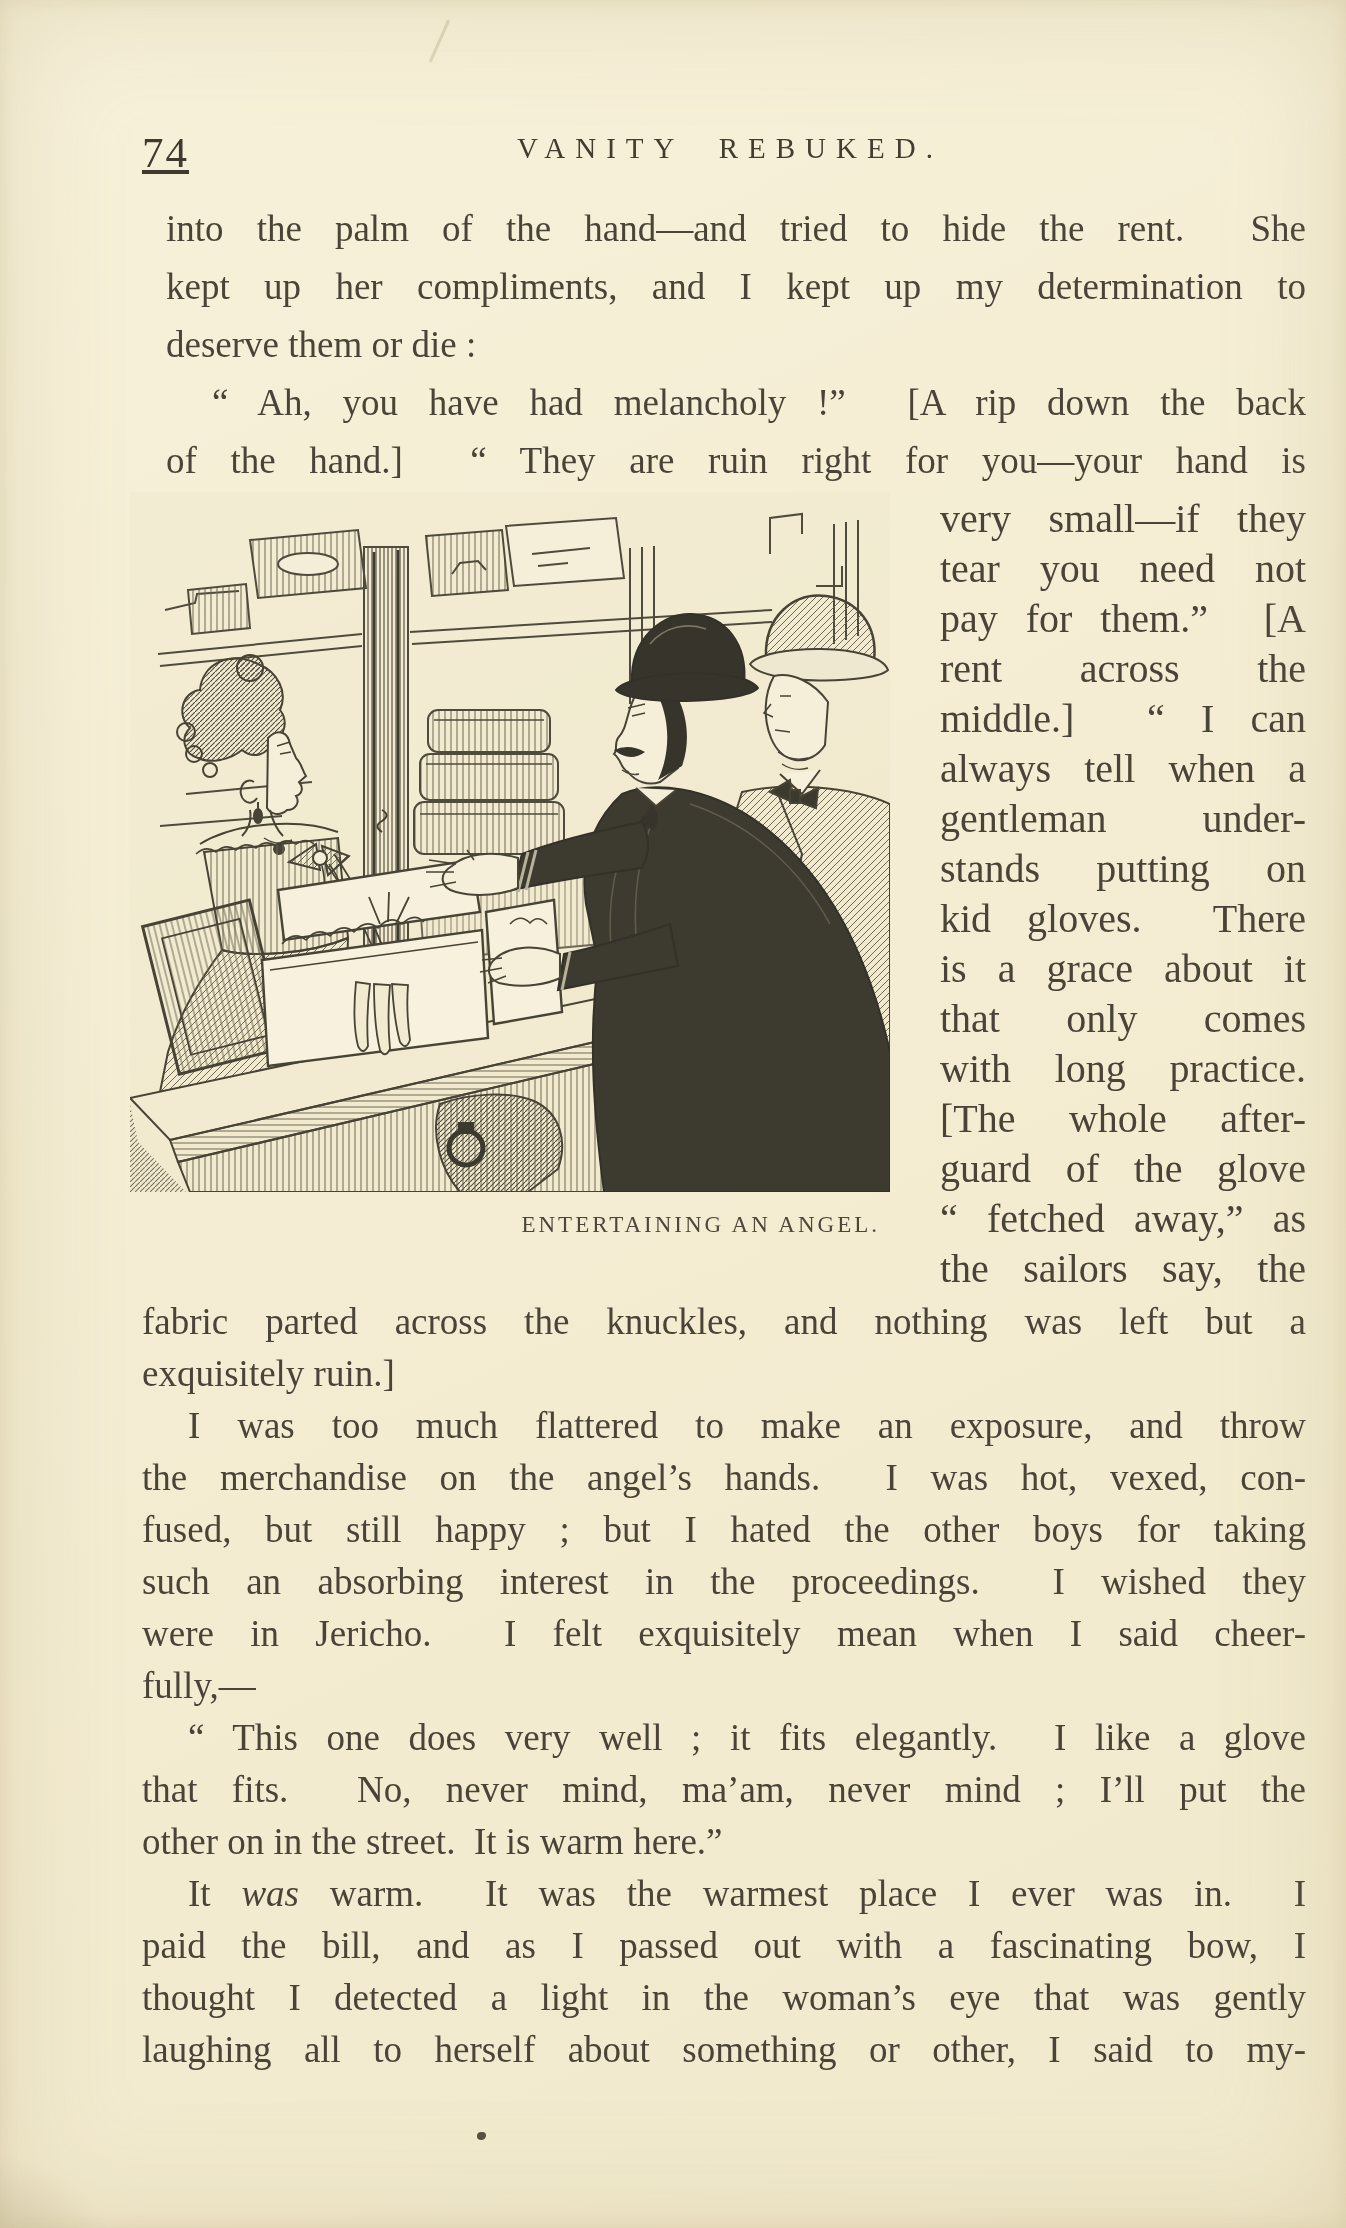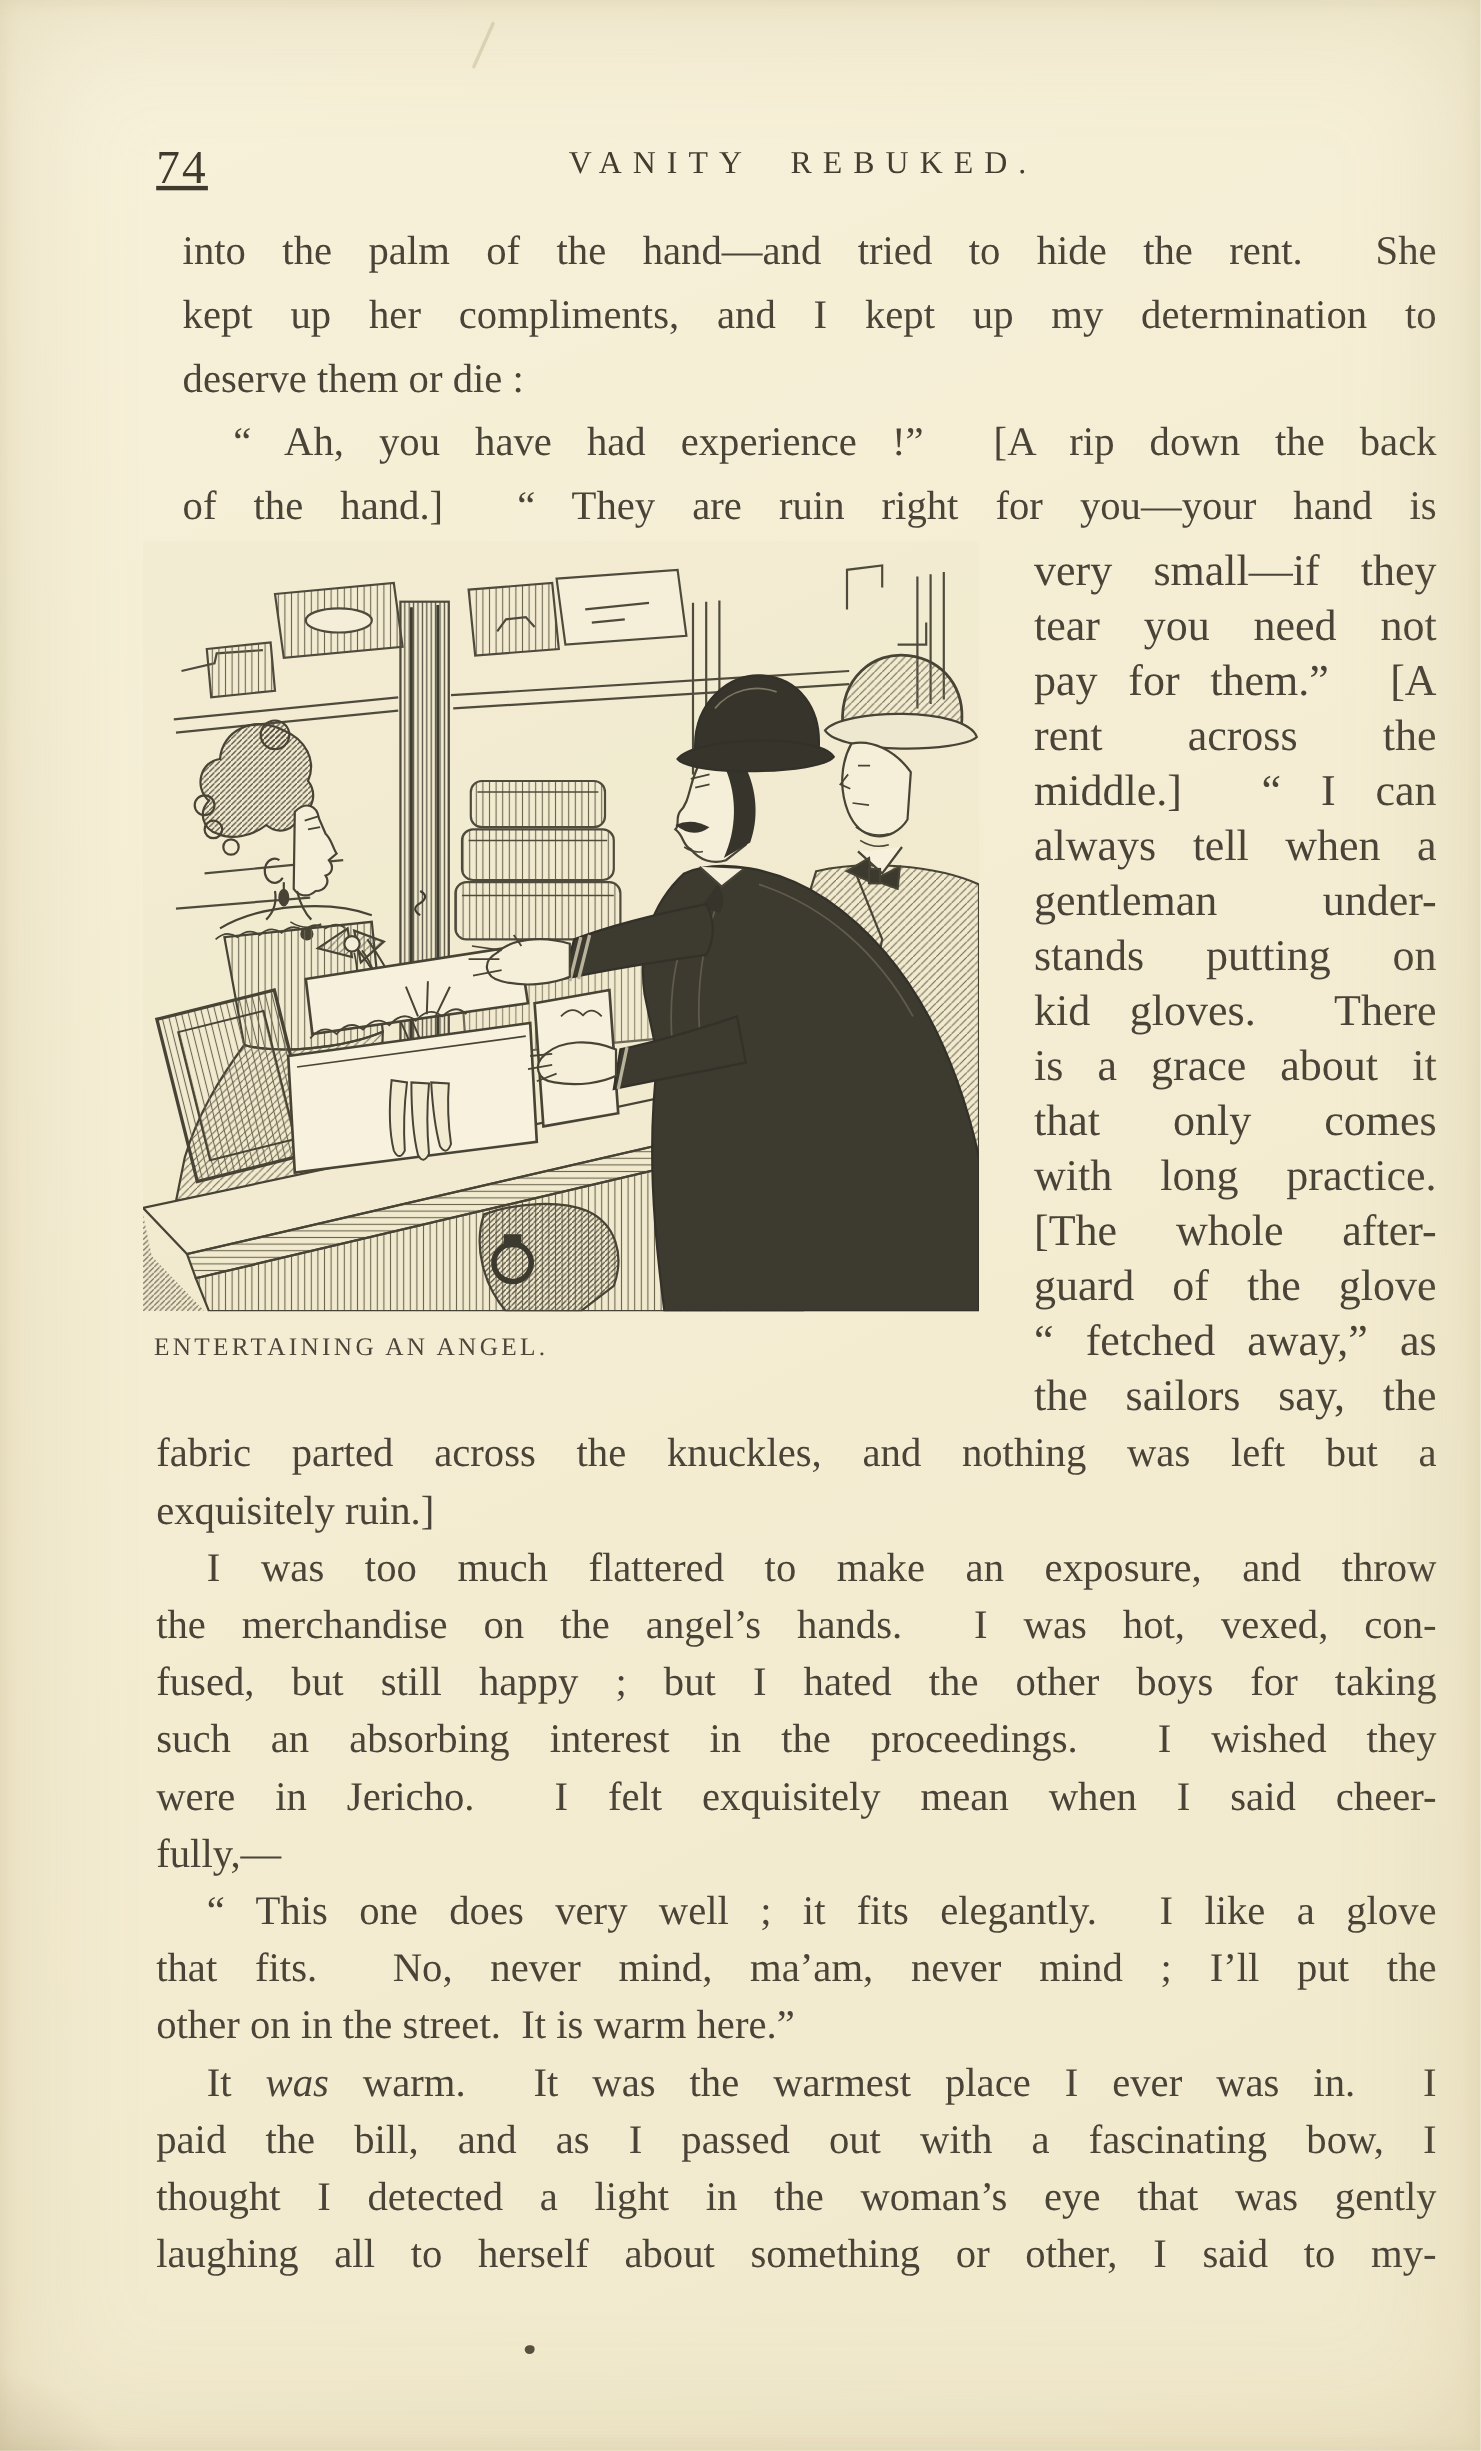--- a/index.html
+++ b/index.html
@@ -27,41 +27,41 @@
   .tline.indent{text-indent:46px;}
   .tline em{font-style:italic;}
   #linesTop{left:142px;top:200px;width:1164px;}
   #linesTop .tline{height:58px;line-height:58px;font-size:37px;margin-left:24px;}
   #linesRight{left:940px;top:494px;width:366px;}
   #linesRight .tline{height:50px;line-height:50px;font-size:40px;}
   #linesBottom{left:142px;top:1296px;width:1164px;}
   #linesBottom .tline{height:52px;line-height:52px;font-size:37px;}
 
   .illustration{position:absolute;left:130px;top:492px;width:760px;height:700px;margin:0;}
-  .caption{position:absolute;left:140px;top:1212px;width:740px;text-align:left;
+  .caption{position:absolute;left:140px;top:1212px;width:740px;text-align:right;
     font-size:23px;letter-spacing:3px;color:#4c473a;}
 
   .ink-dot{position:absolute;left:477px;top:2132px;width:9px;height:8px;border-radius:50% 45% 55% 50%;
     background:#57503f;}
 </style>
 </head>
 <body>
 
 <div class="page">
 
   <div class="running-head">
     <span class="pagenum">74</span>
     <span class="head-title">VANITY REBUKED.</span>
   </div>
 
   <div id="linesTop" class="textblock">
       <div class="tline"><span>into the palm of the hand—and tried to hide the rent.  She</span></div>
       <div class="tline"><span>kept up her compliments, and I kept up my determination to</span></div>
       <div class="tline short"><span>deserve them or die :</span></div>
-      <div class="tline indent"><span>“ Ah, you have had experience !”  [A rip down the back</span></div>
+      <div class="tline indent"><span>“ Ah, you have had melancholy !”  [A rip down the back</span></div>
       <div class="tline"><span>of the hand.]  “ They are ruin right for you—your hand is</span></div>
     </div>
 
   <figure class="illustration">
     <svg viewBox="0 0 760 700" width="760" height="700" xmlns="http://www.w3.org/2000/svg">
       <defs>
         <pattern id="pv" width="6" height="6" patternUnits="userSpaceOnUse">
             <path d="M3 0V6" stroke="#6d6752" stroke-width="1"></path>
           </pattern>
         <pattern id="pv2" width="4" height="4" patternUnits="userSpaceOnUse">

